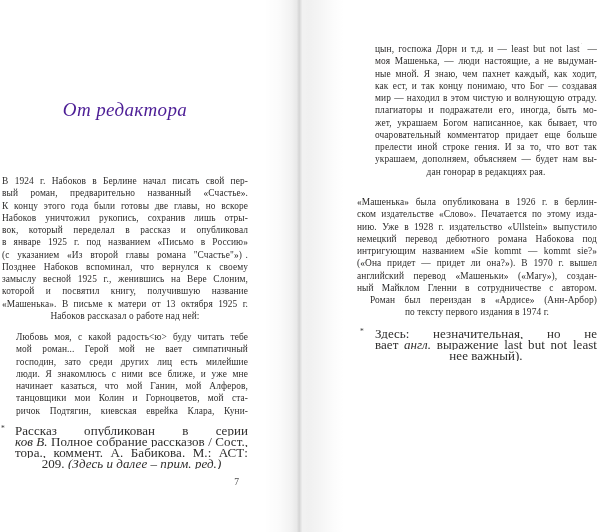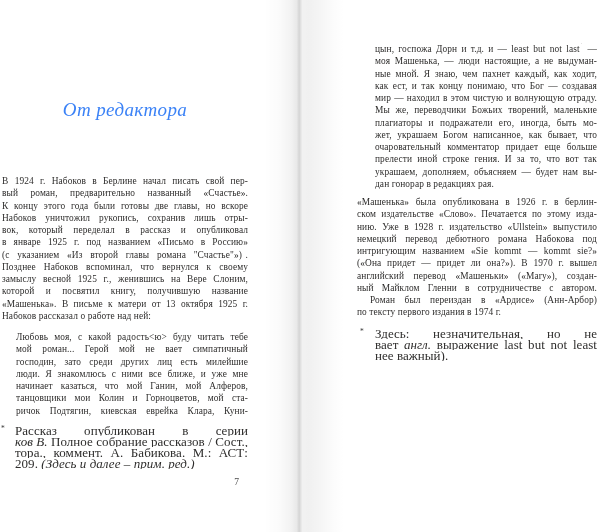--- a/index.html
+++ b/index.html
@@ -8,27 +8,27 @@
     background:#ffffff; color:#2e2d2c;
     font-family:"Liberation Serif", serif;
   }
   .page { position:absolute; top:0; height:532px; background:transparent; }
   .page-left  { left:0;    width:296px; }
   .page-right { left:357px; width:240px; }
 
   .chapter-title {
     position:absolute; top:99px; left:2px; width:246px;
     font-size:19px; font-style:italic; font-weight:normal;
-    text-align:center; color:#3b82f6; letter-spacing:0.4px; margin:0;
+    text-align:center; color:#4c1d95; letter-spacing:0.4px; margin:0;
   }
 
   .block { position:absolute; }
   .tl {
     height:12.25px; line-height:12.25px; font-size:9.4px;
-    letter-spacing:0.1px; overflow:hidden; white-space:normal;
+    letter-spacing:0.1px; overflow:hidden; white-space:normal;text-align:center;
   }
   .j { text-align:justify; text-align-last:justify; text-justify:inter-word; }
   .ind { text-indent:13px; }
   .it { font-style:italic;text-decoration:underline; }
   sup { font-size:7px; line-height:0; position:relative; top:-3px; }
 
   .left-body  { left:2px;  top:175px; width:246px; }
   .left-quote { left:16px; top:331px; width:232px;font-family:Liberation Serif, serif; }
 
   .footnote .tl { font-size:13px; height:11px; line-height:11px; letter-spacing:0.05px; }
@@ -112,21 +112,20 @@
     <div class="folio">7</div>
   </div>
 
   <div class="page page-right">
     <div class="block right-quote">
         <div class="tl j"><span>цын, госпожа Дорн и т.д. и — least but not last</span><sup>*</sup><span> —</span></div>
         <div class="tl j"><span>моя Машенька, — люди настоящие, а не выдуман-</span></div>
         <div class="tl j"><span>ные мной. Я знаю, чем пахнет каждый, как ходит,</span></div>
         <div class="tl j"><span>как ест, и так концу понимаю, что Бог — создавая</span></div>
         <div class="tl j"><span>мир — находил в этом чистую и волнующую отраду.</span></div>
-        <div class="tl j"><span>Мы же, переводчики Божьих творений, маленькие</span></div>
         <div class="tl j"><span>плагиаторы и подражатели его, иногда, быть мо-</span></div>
         <div class="tl j"><span>жет, украшаем Богом написанное, как бывает, что</span></div>
         <div class="tl j"><span>очаровательный комментатор придает еще больше</span></div>
         <div class="tl j"><span>прелести иной строке гения. И за то, что вот так</span></div>
         <div class="tl j"><span>украшаем, дополняем, объясняем — будет нам вы-</span></div>
         <div class="tl"><span>дан гонорар в редакциях рая.</span></div>
       </div>
 
     <div class="block right-body">
         <div class="tl j"><span>«Машенька» была опубликована в 1926 г. в берлин-</span></div>

